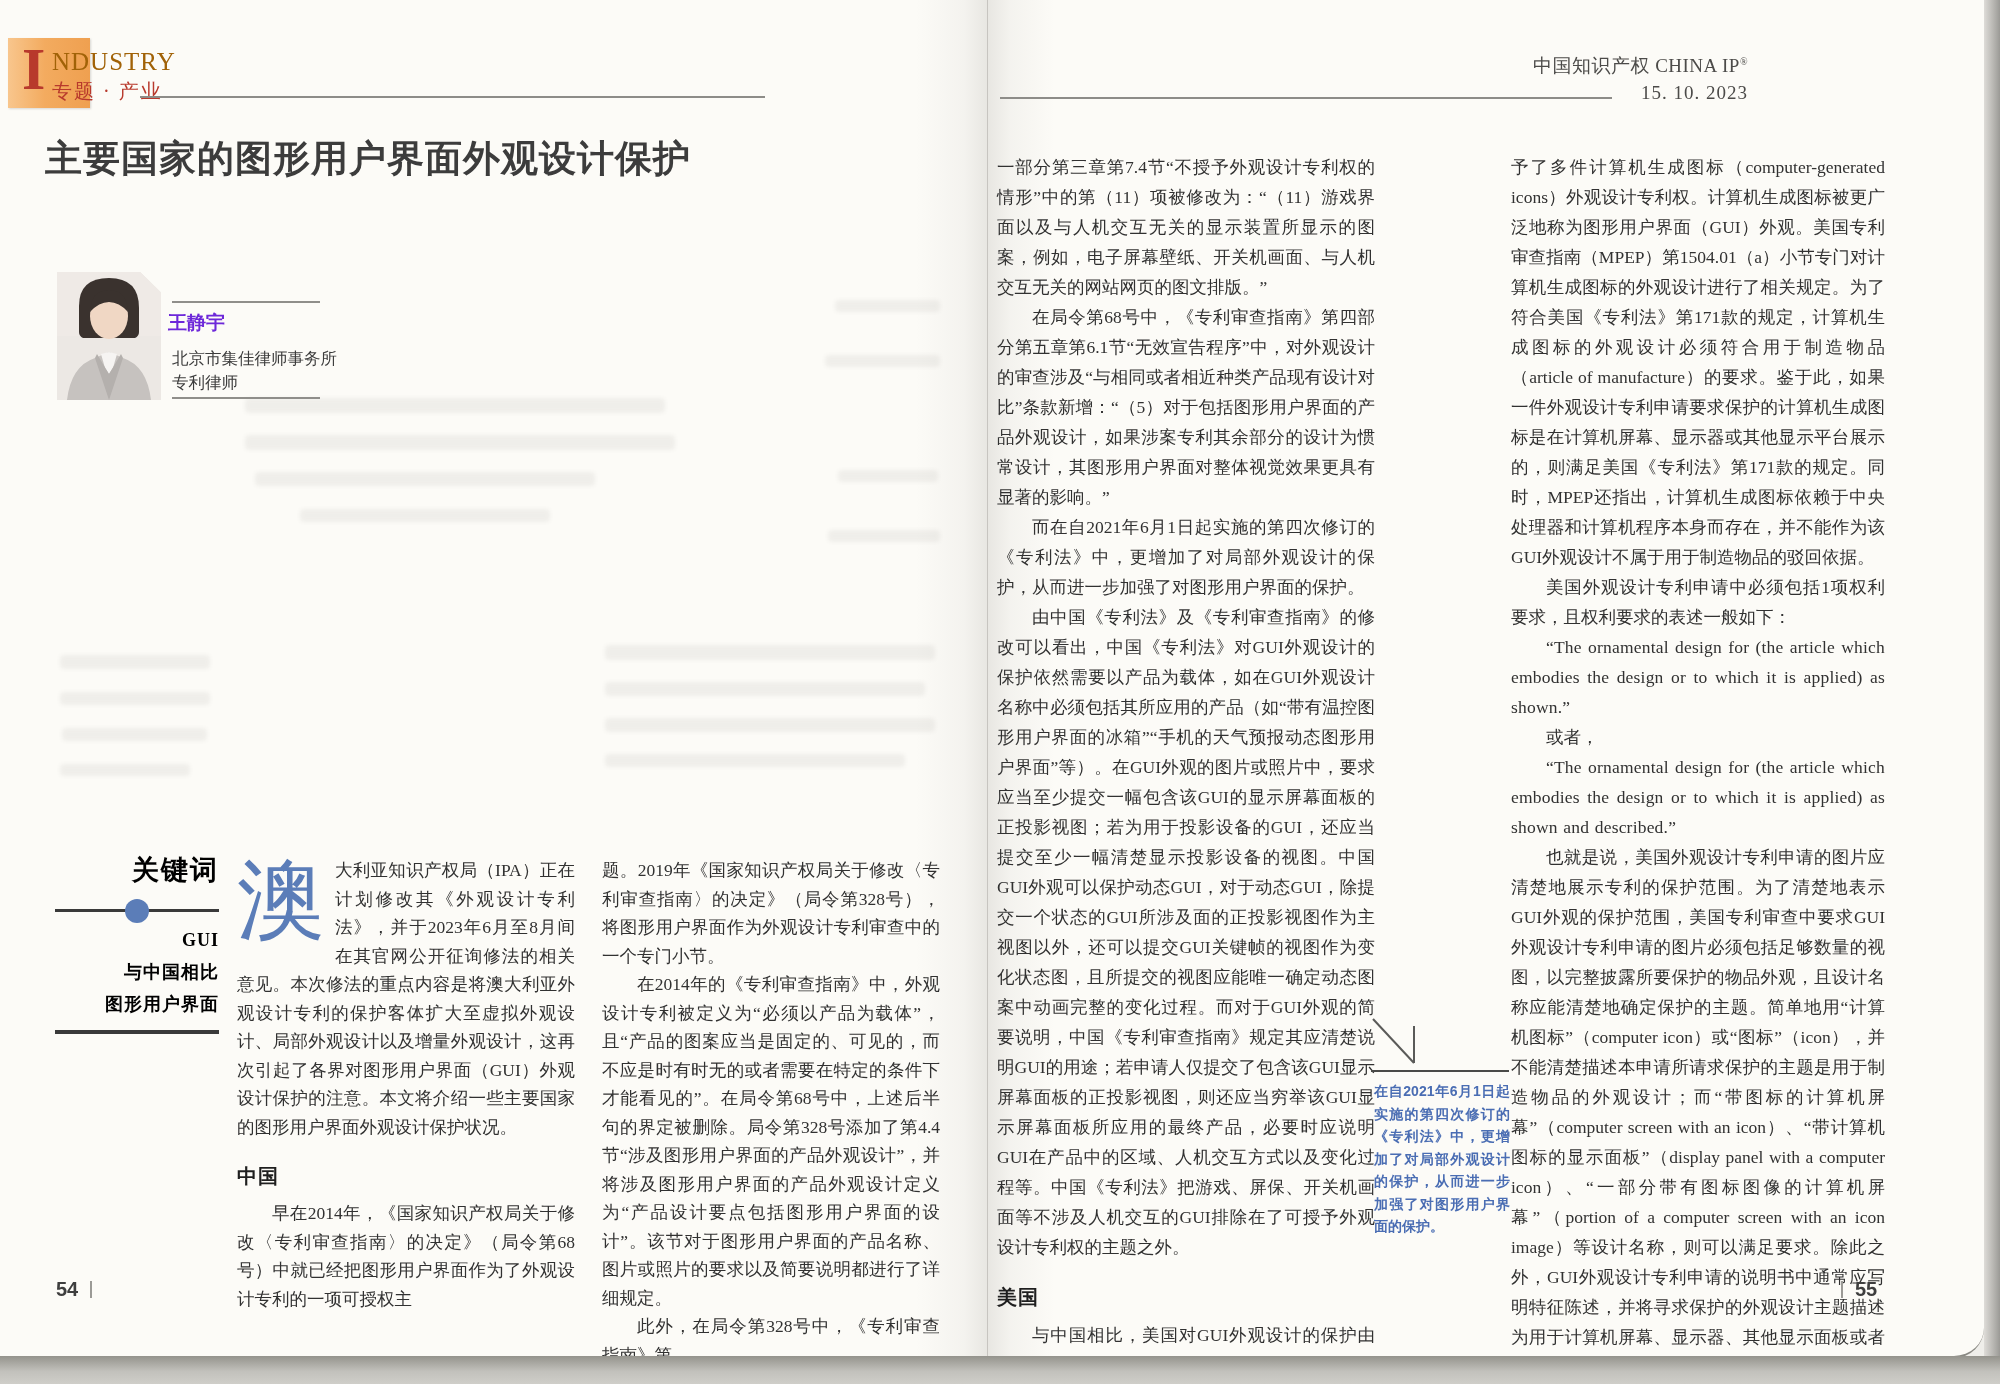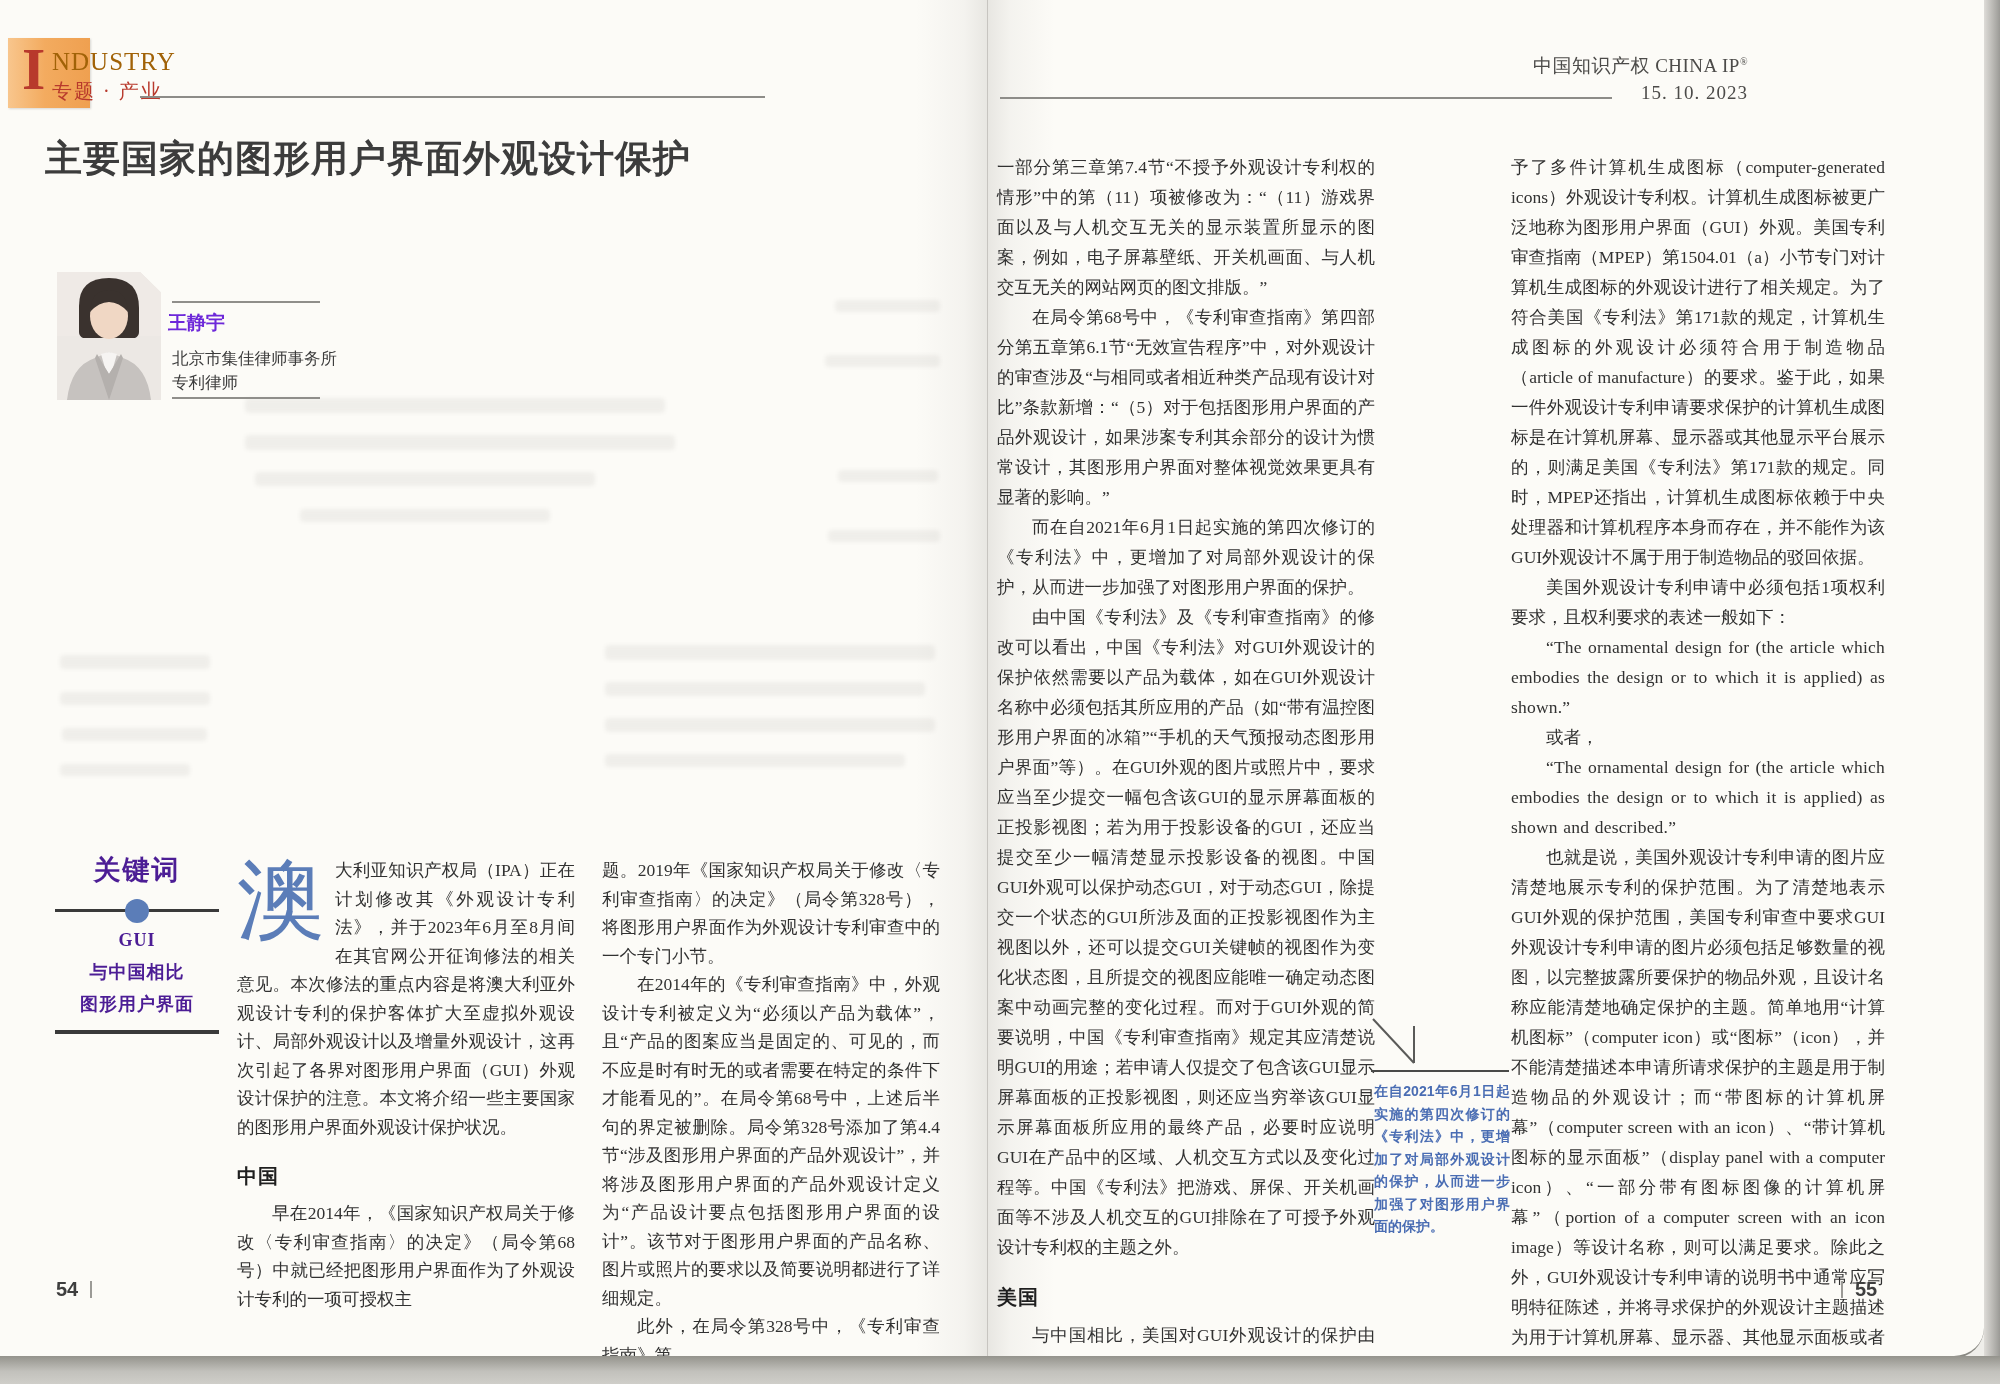--- a/index.html
+++ b/index.html
@@ -42,21 +42,21 @@
   #author-photo{position:absolute;left:57px;top:272px;width:104px;height:128px;
       clip-path:polygon(0 0,80% 0,100% 16%,100% 100%,0 100%);box-shadow:0 0 2px rgba(0,0,0,0.25);}
   .auth-rule{position:absolute;left:172px;width:148px;height:2px;background:#8f8e8a;}
   #auth-rule-top{top:301px;} #auth-rule-bot{top:397px;}
   #auth-name{position:absolute;left:168px;top:310px;font-family:"Liberation Sans","DejaVu Sans",sans-serif;
       font-weight:bold;font-size:19px;color:#6d28d9;}
   #auth-affil{position:absolute;left:172px;top:346px;font-family:"Liberation Sans","DejaVu Sans",sans-serif;
       font-size:16.5px;color:#3c3c3c;line-height:24px;}
 
   
-  #kw{position:absolute;left:55px;top:852px;width:164px;text-align:center;color:#4c1d95;}
+  #kw{position:absolute;left:55px;top:852px;width:164px;text-align:right;color:#000000;}
   #kw-label{font-size:27px;font-weight:bold;letter-spacing:2px;}
   #kw-ruledot{position:relative;height:26px;margin-top:10px;}
   #kw-ruledot .line{position:absolute;left:0;top:11px;width:100%;height:3px;background:#3a3a3a;}
   #kw-ruledot .dot{position:absolute;left:calc(50% - 12px);top:1px;width:24px;height:24px;border-radius:50%;background:#5b7db8;}
   .kw-item{font-size:18px;font-weight:bold;line-height:32px;letter-spacing:1px;}
   #kw-rule-bottom{margin-top:10px;height:4px;background:#3a3a3a;}
 
   
   .col{position:absolute;color:#313131;text-align:justify;}
   #col1{left:237px;top:856px;width:338px;}

